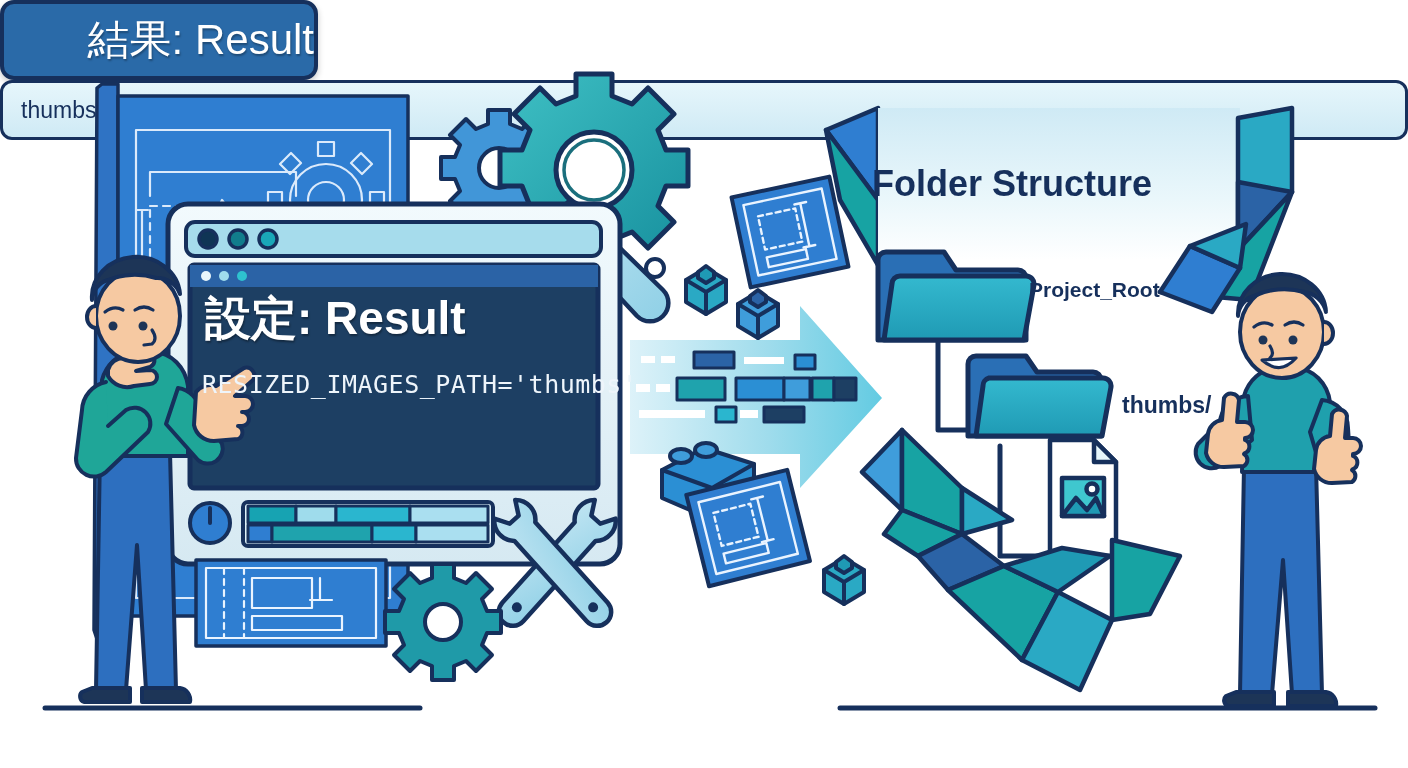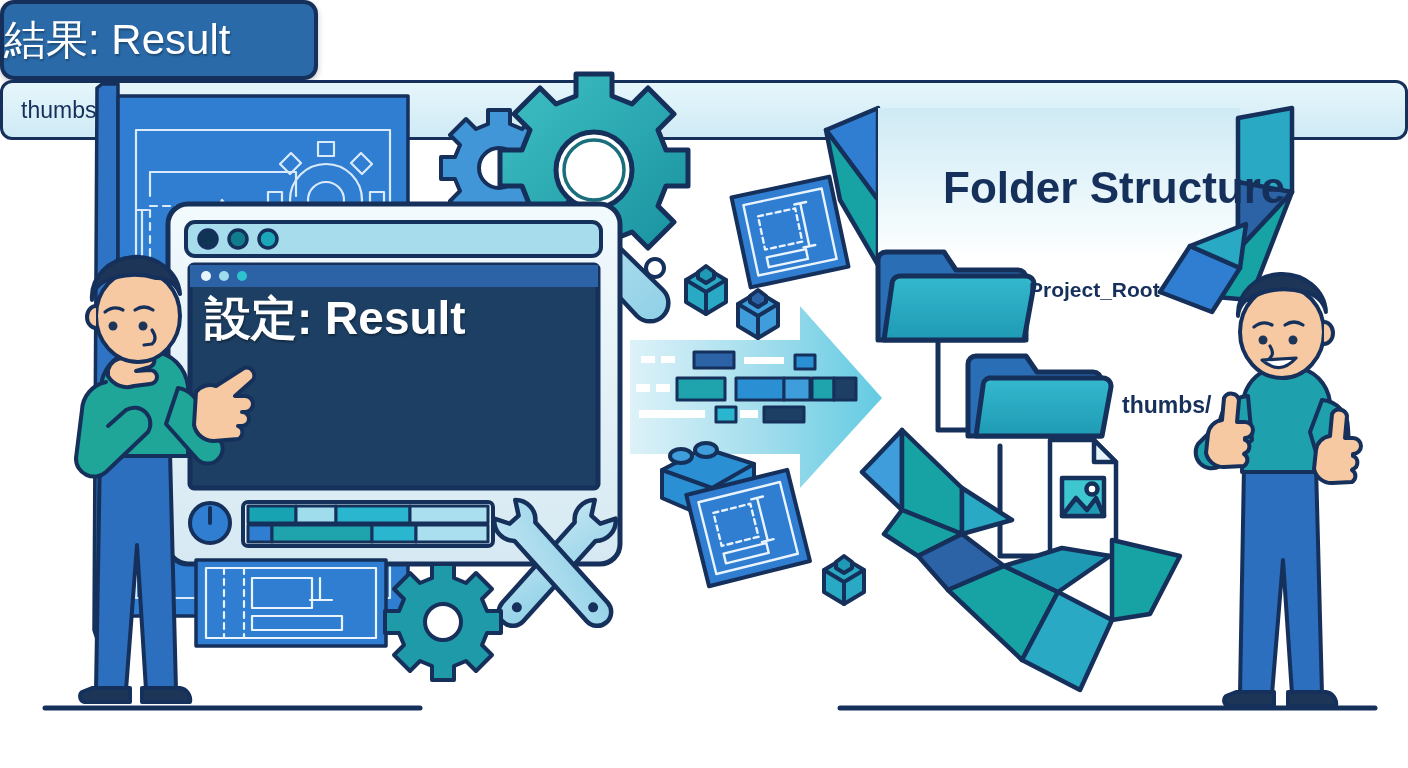--- a/index.html
+++ b/index.html
@@ -16,25 +16,25 @@
   #config-code{
     left:202px;top:370px;font-size:25px;color:#eef5fb;font-weight:normal;
     font-family:"DejaVu Sans Mono","Liberation Mono",monospace;letter-spacing:.5px;
   }
 
   
   #result-badge{
     left:898px;top:74px;width:310px;height:72px;border-radius:14px;
     background:#2a6aa8;border:4px solid #16305c;
     box-shadow:0 3px 6px rgba(0,0,0,.22);
-    display:flex;align-items:center;justify-content:flex-start;
+    display:flex;align-items:center;justify-content:flex-end;
   }
   #result-badge span{font-size:42px;color:#ffffff;text-shadow:1px 2px 2px rgba(0,0,0,.3);}
 
-  #folder-structure-title{left:943px;top:163px;font-size:44px;color:#16305c;}
+  #folder-structure-title{left:872px;top:163px;font-size:36px;color:#16305c;}
 
   #lbl-project-root{left:1029px;top:278px;font-size:21px;}
   #lbl-thumbs{left:1122px;top:392px;font-size:23px;}
 
   #file-chip{
     left:975px;top:534px;height:54px;padding:0 18px;border-radius:12px;
     background:linear-gradient(180deg,#e6f6fb 0%,#cfeaf5 100%);
     border:3.5px solid #16305c;display:flex;align-items:center;
   }
   #file-chip span{font-size:23px;color:#16305c;}
@@ -384,20 +384,21 @@
       <path d="M1262,360 q18,16 34,-2 Z" fill="#ffffff" stroke-width="3.2"></path>
     </g>
 
     <path d="M45,708 L420,708" stroke-width="5" fill="none"></path>
     <path d="M840,708 L1375,708" stroke-width="5" fill="none"></path>
   </g>
 </svg>
 
 <div class="lbl" id="config-title">設定: Result</div>
 
+<div class="lbl" id="config-code">RESIZED_IMAGES_PATH='thumbs'</div>
 
 <div id="result-badge">
   <span>結果: Result</span>
 </div>
 
 <div class="lbl" id="folder-structure-title">Folder Structure</div>
 
 <div class="lbl" id="lbl-project-root">Project_Root</div>
 
 <div class="lbl" id="lbl-thumbs">thumbs/</div>

